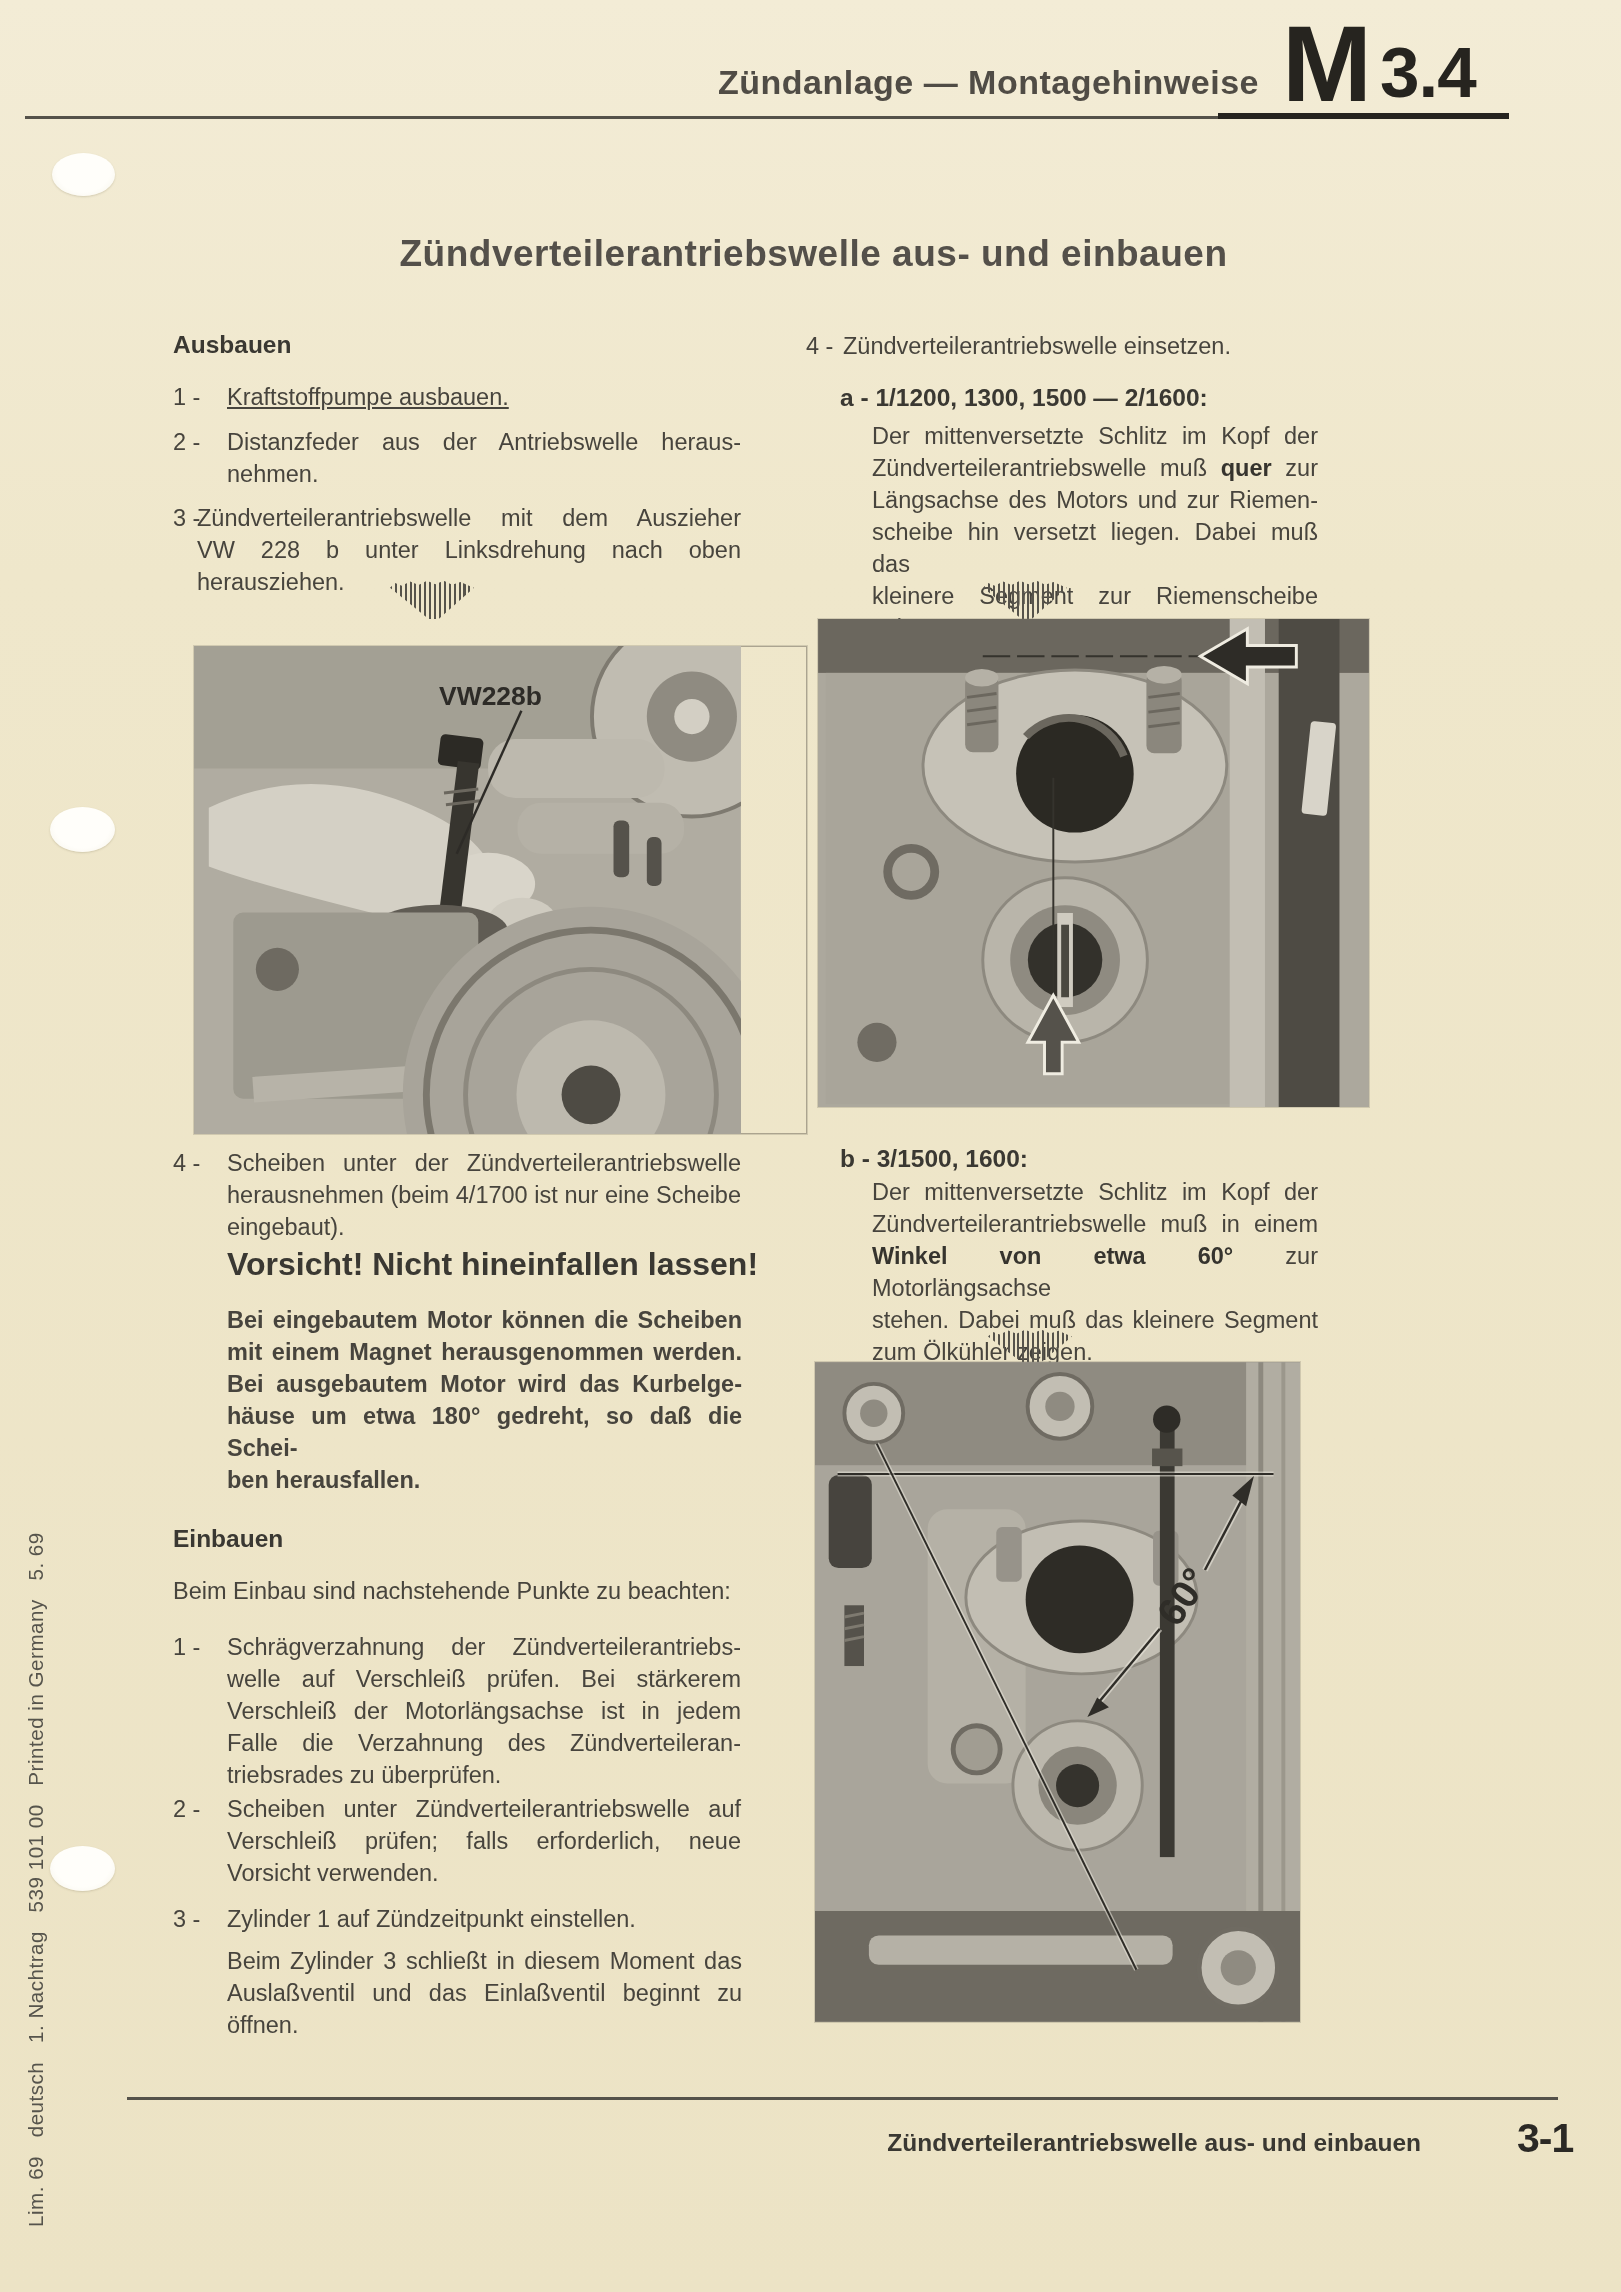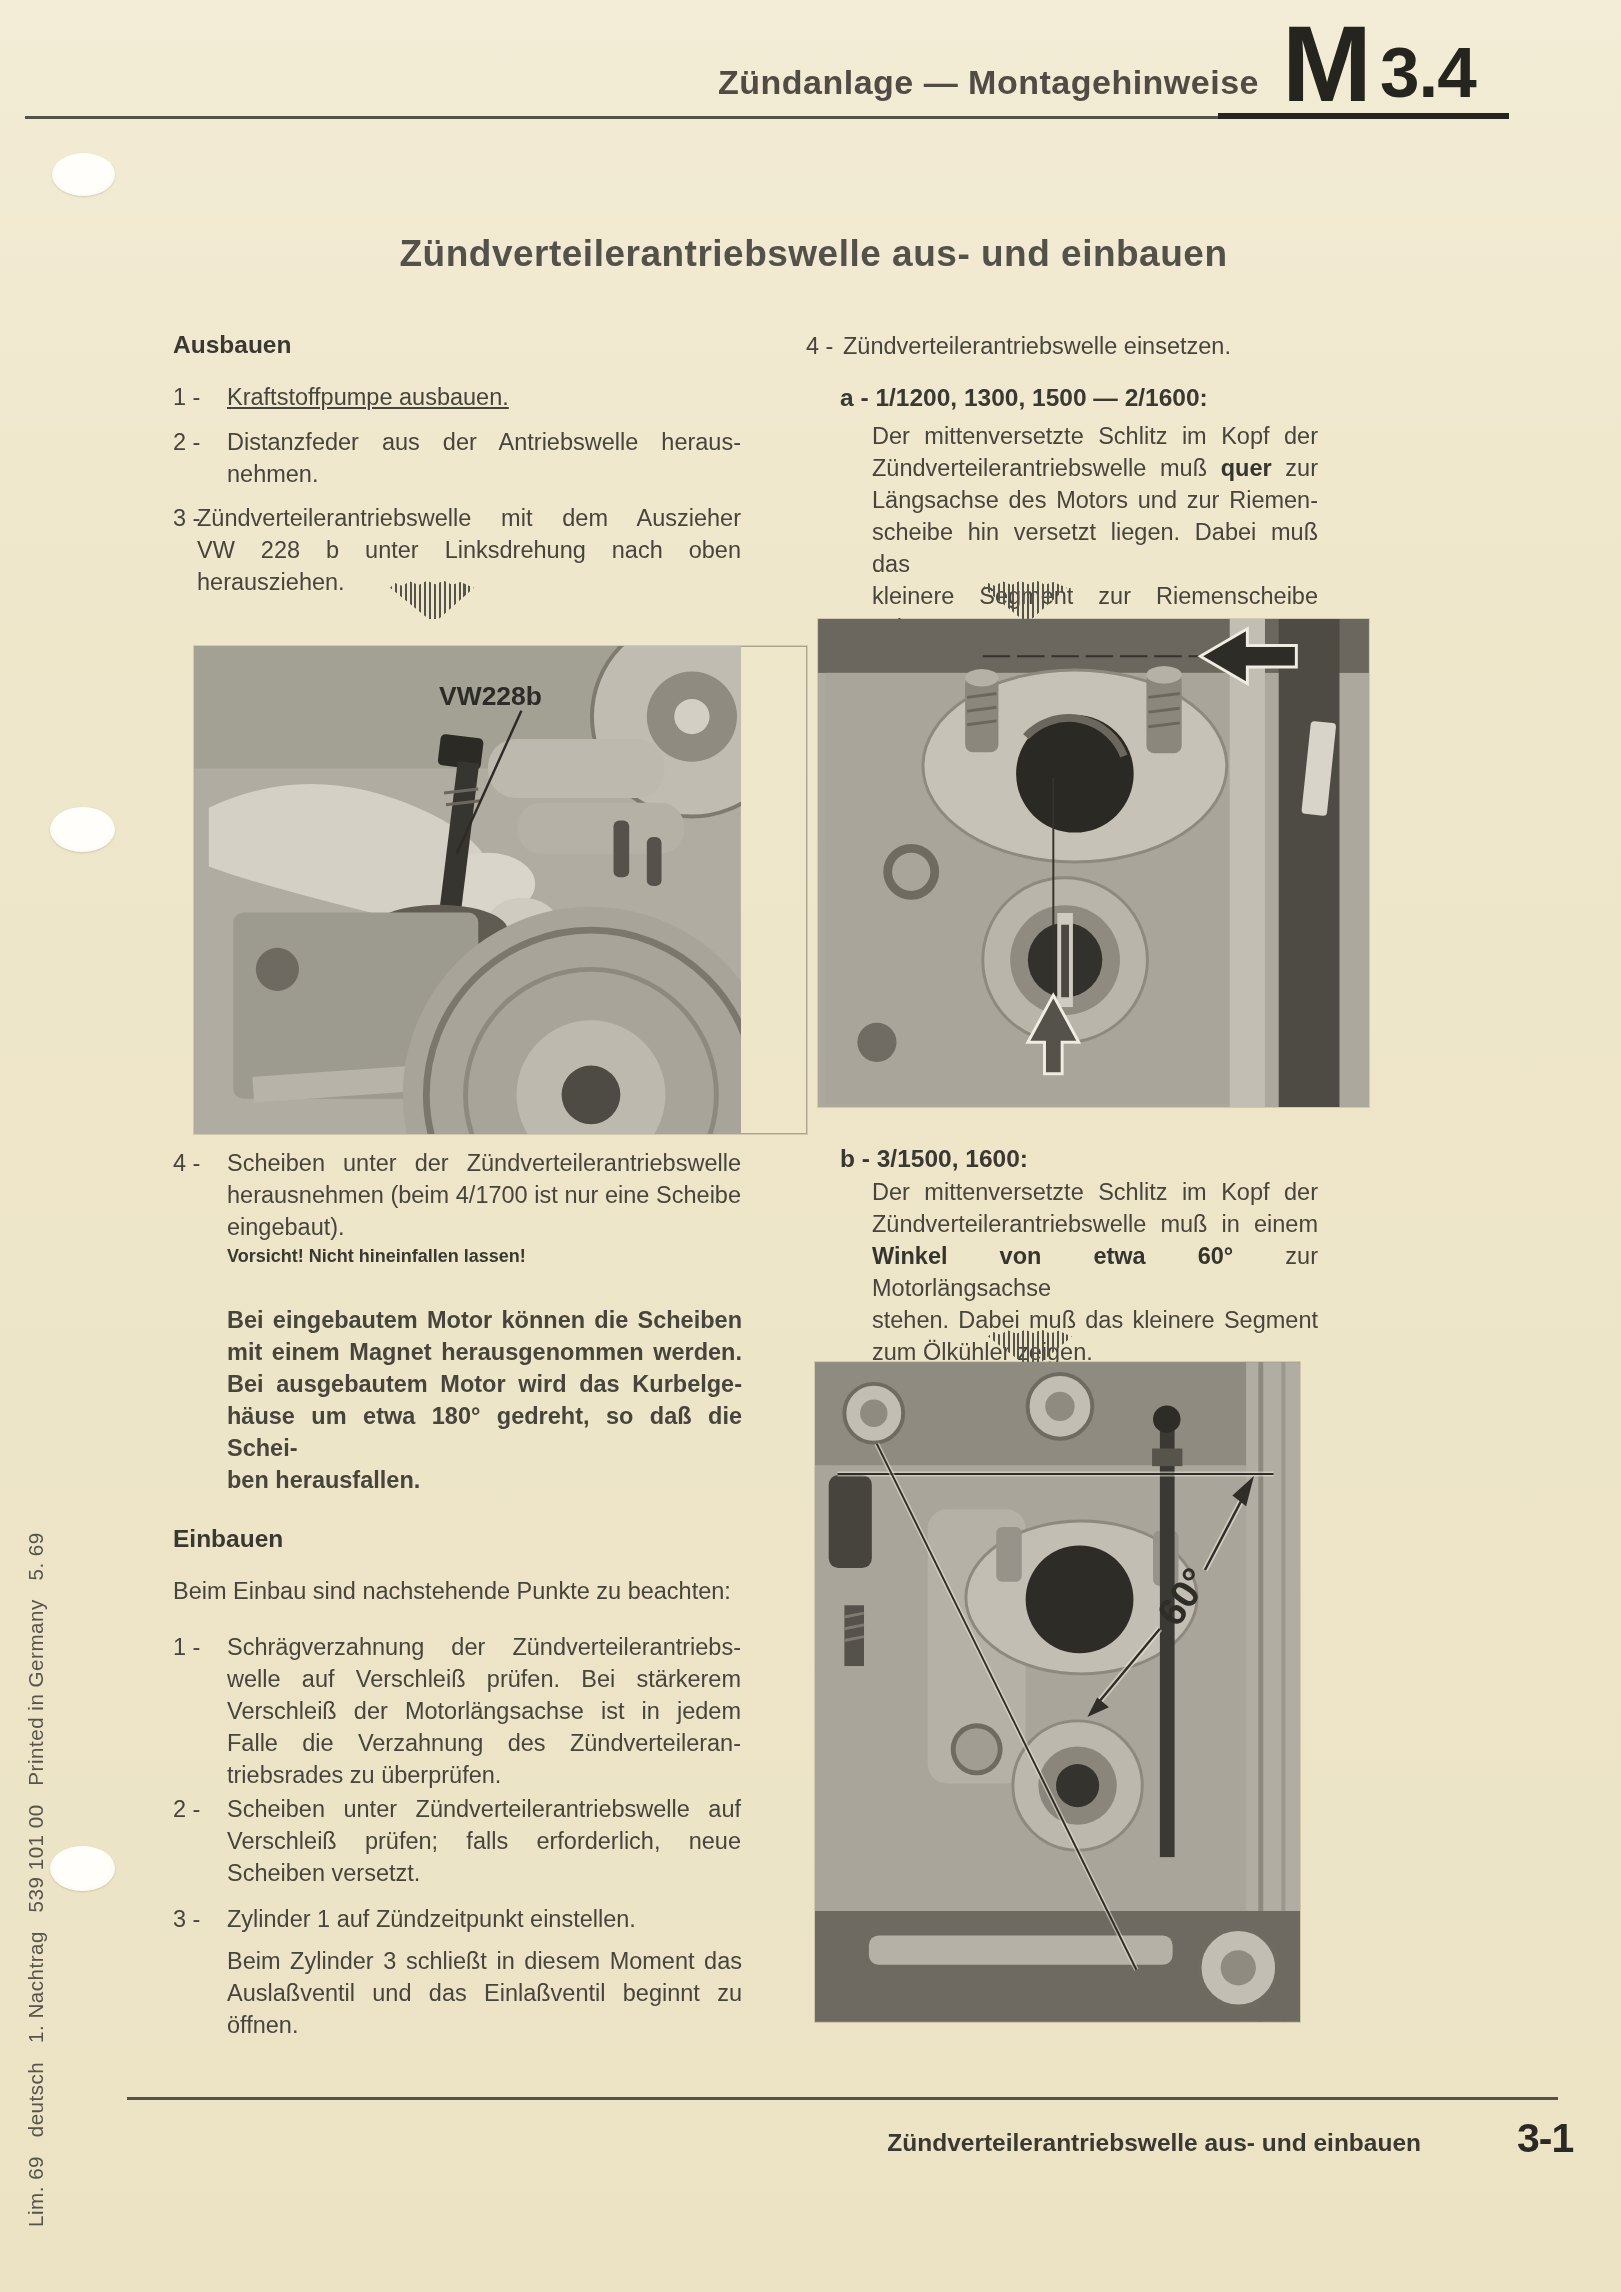--- a/index.html
+++ b/index.html
@@ -17,21 +17,21 @@
   .rule-thick{height:5.9px;background:#26241f;}
   .page-title{font-size:37px;font-weight:600;color:#54504a;text-align:center;letter-spacing:0.5px;}
   
   .h2{font-size:24.5px;font-weight:700;color:#3a3832;}
   .body-text{font-size:23.5px;line-height:32px;color:#47443d;}
   .jline{text-align:justify;text-align-last:justify;}
   .jline.jlast{text-align-last:left;}
   .item{position:absolute;}
   .inum{position:absolute;left:0;top:0;white-space:pre;font-size:23.5px;line-height:32px;color:#47443d;}
   .itext{position:relative;}
-  .warn{font-size:18px;font-weight:700;color:#3a3832;}
+  .warn{font-size:32px;font-weight:700;color:#3a3832;}
   .subhead{font-size:24.5px;font-weight:700;color:#3a3832;}
   b{color:#36342e;}
   
   .photo{box-shadow:inset 0 0 0 1px rgba(70,66,58,.4), 0 0 0 1px rgba(120,115,100,.25);}
   .photo svg{display:block;}
   
   .hatch{
     background:repeating-linear-gradient(90deg,#56534b 0 2px,rgba(0,0,0,0) 2px 4.9px);
     clip-path:polygon(0 20%,6% 8%,14% 15%,24% 4%,34% 13%,44% 2%,54% 11%,64% 2%,74% 12%,84% 5%,94% 15%,100% 20%,58% 100%,46% 100%);
   }
@@ -156,21 +156,21 @@
         <div class="jline">Verschleiß der Motorlängsachse ist in jedem</div>
         <div class="jline">Falle die Verzahnung des Zündverteileran-</div>
         <div class="jline jlast">triebsrades zu überprüfen.</div>
       </div>
   </div>
   <div class="item body-text" style="left:173px;top:1793px;width:568px;">
     <span class="inum">2 - </span>
     <div class="itext" style="margin-left:54px;">
         <div class="jline">Scheiben unter Zündverteilerantriebswelle auf</div>
         <div class="jline">Verschleiß prüfen; falls erforderlich, neue</div>
-        <div class="jline jlast">Scheiben versetzt.</div>
+        <div class="jline jlast">Vorsicht verwenden.</div>
       </div>
   </div>
   <div class="item body-text" style="left:173px;top:1903px;width:568px;">
     <span class="inum">3 - </span>
     <div class="itext" style="margin-left:54px;">
         <div class="jline jlast">Zylinder 1 auf Zündzeitpunkt einstellen.</div>
       </div>
   </div>
   <div class="abs body-text" style="left:227px;top:1945px;width:515px;">
       <div class="jline">Beim Zylinder 3 schließt in diesem Moment das</div>

